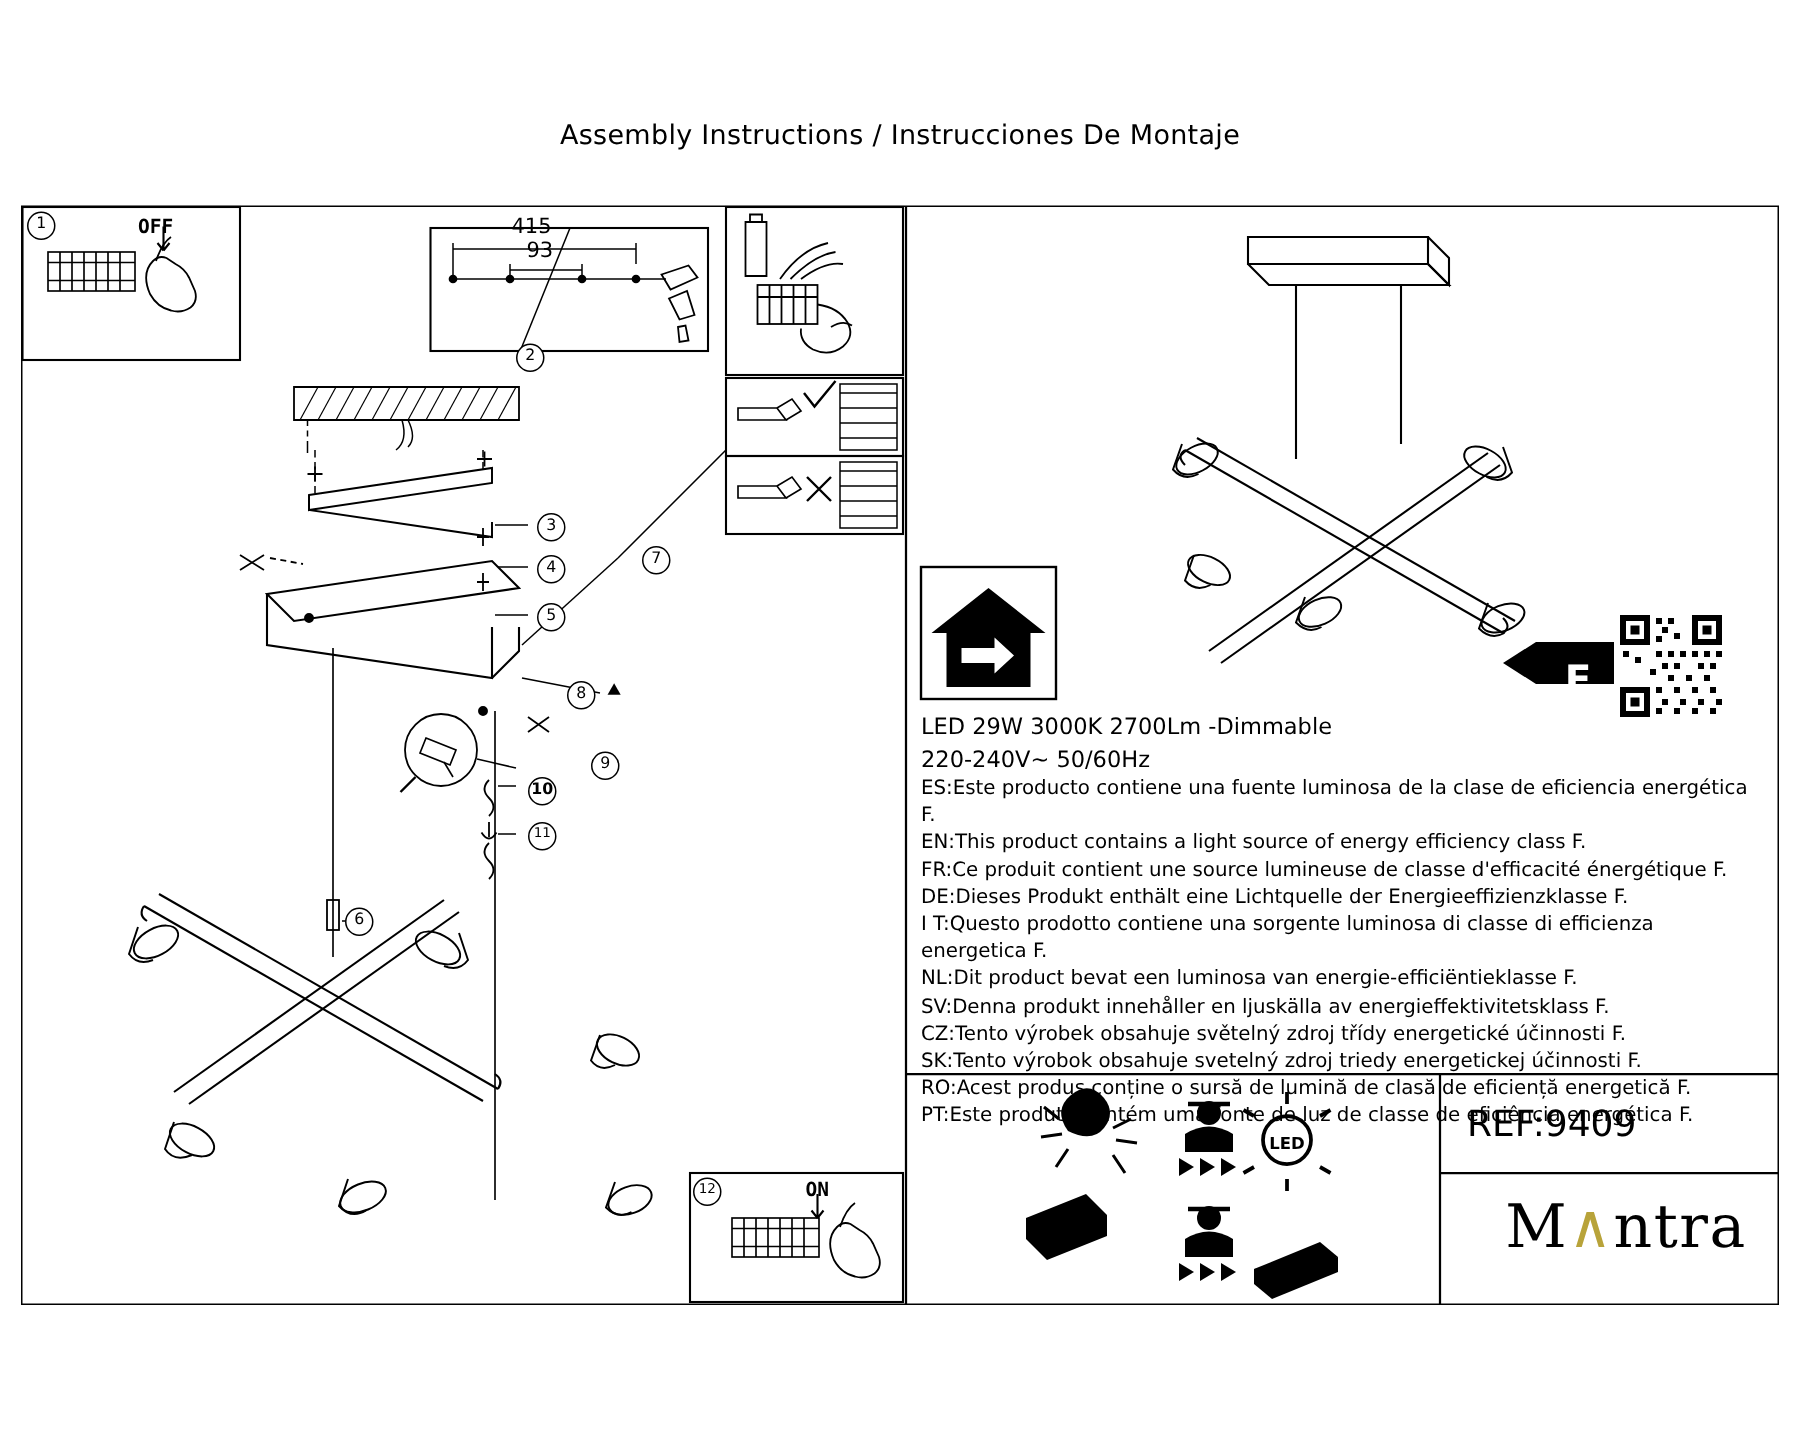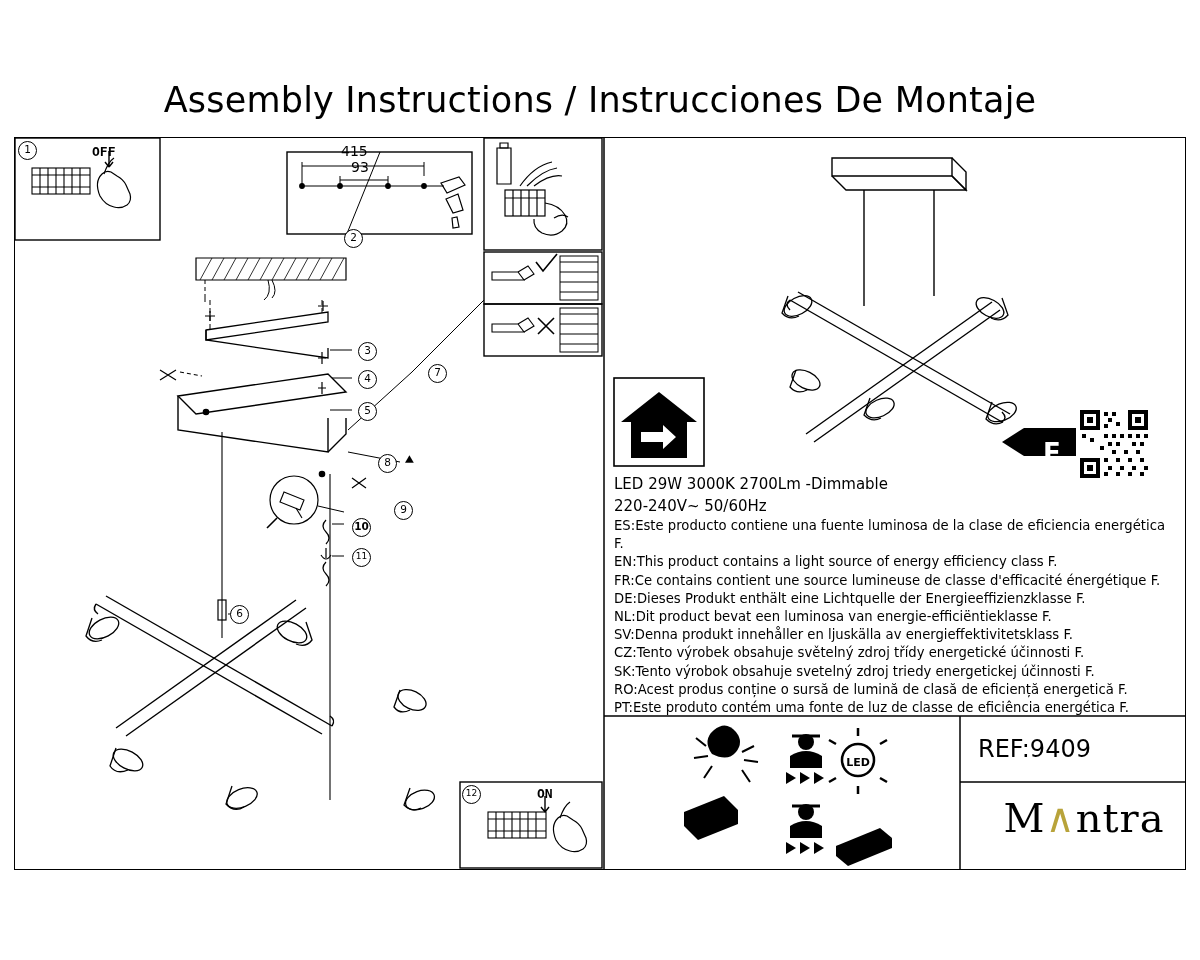--- a/index.html
+++ b/index.html
@@ -20,21 +20,21 @@
     left: 0; top: 0;
     width: 1200px;
     height: 960px;
   }
   .title {
     position: absolute;
     left: 0;
     top: 80px;
     width: 1200px;
     text-align: center;
-    font-size: 35px;
+    font-size: 18px;
     font-weight: 500;
     letter-spacing: 0.2px;
   }
   .outer-frame {
     position: absolute;
     left: 14px;
     top: 137px;
     width: 1172px;
     height: 733px;
     border: 1.6px solid #000;
@@ -482,22 +482,23 @@
   <div class="mono-lbl" style="left:92px;top:144px;">OFF</div>
   <div class="mono-lbl" style="left:537px;top:786px;">ON</div>
   <div class="lbl" style="left:341px;top:143px;font-size:14px;">415</div>
   <div class="lbl" style="left:351px;top:159px;font-size:14px;">93</div>
 
   <div class="spec-text">
     <div class="big">LED 29W 3000K 2700Lm -Dimmable</div>
     <div class="big">220-240V~  50/60Hz</div>
     <div>ES:Este producto contiene una fuente luminosa de la clase de eficiencia energética F.</div>
     <div>EN:This product contains a light source of energy efficiency class F.</div>
-    <div>FR:Ce contains contient une source lumineuse de classe d'efficacité énergétique F.</div>
+    <div>FR:Ce produit contient une source lumineuse de classe d'efficacité énergétique F.</div>
     <div>DE:Dieses Produkt enthält eine Lichtquelle der Energieeffizienzklasse F.</div>
+    <div>I T:Questo prodotto contiene una sorgente luminosa di classe di efficienza energetica F.</div>
     <div>NL:Dit product bevat een luminosa van energie-efficiëntieklasse F.</div>
     <div>SV:Denna produkt innehåller en ljuskälla av energieffektivitetsklass F.</div>
     <div>CZ:Tento výrobek obsahuje světelný zdroj třídy energetické účinnosti F.</div>
     <div>SK:Tento výrobok obsahuje svetelný zdroj triedy energetickej účinnosti F.</div>
     <div>RO:Acest produs conține o sursă de lumină de clasă de eficiență energetică F.</div>
     <div>PT:Este produto contém uma fonte de luz de classe de eficiência energética F.</div>
   </div>
 
   <div class="ref">REF:9409</div>
 

